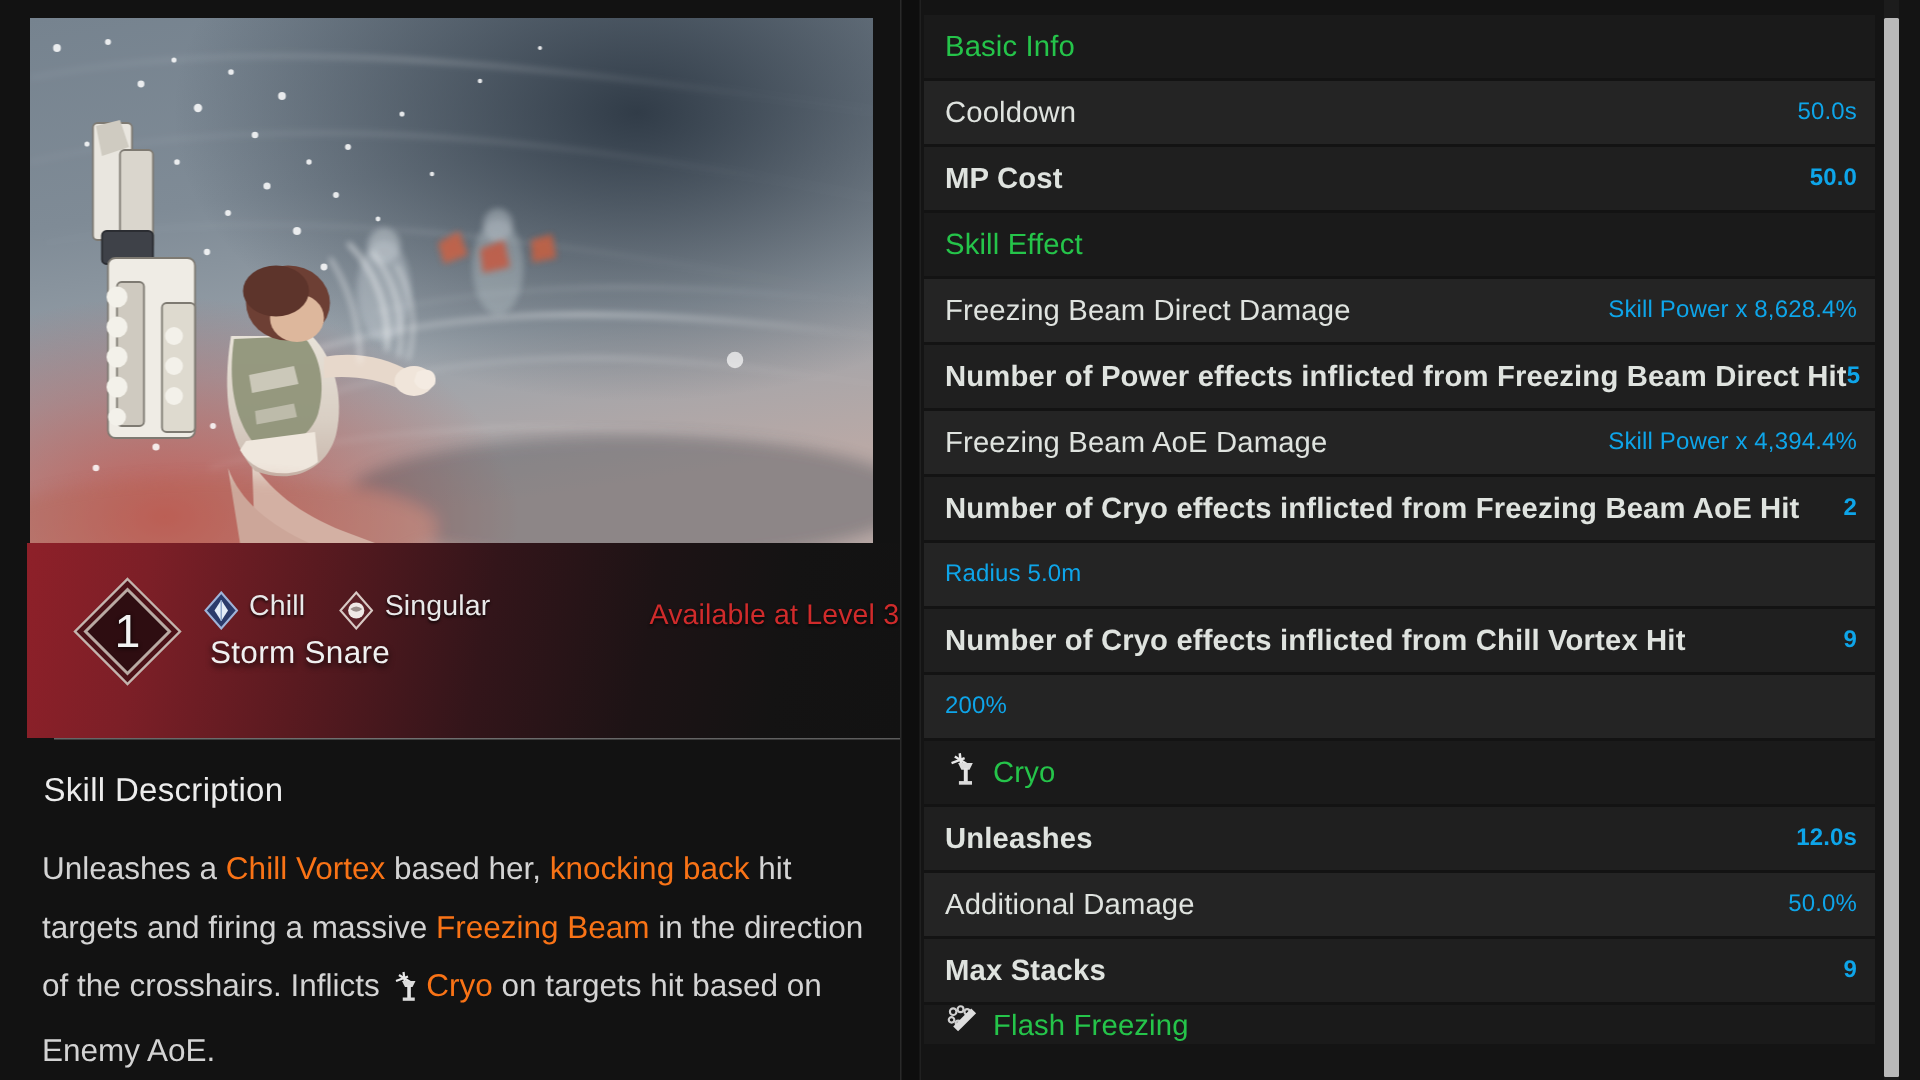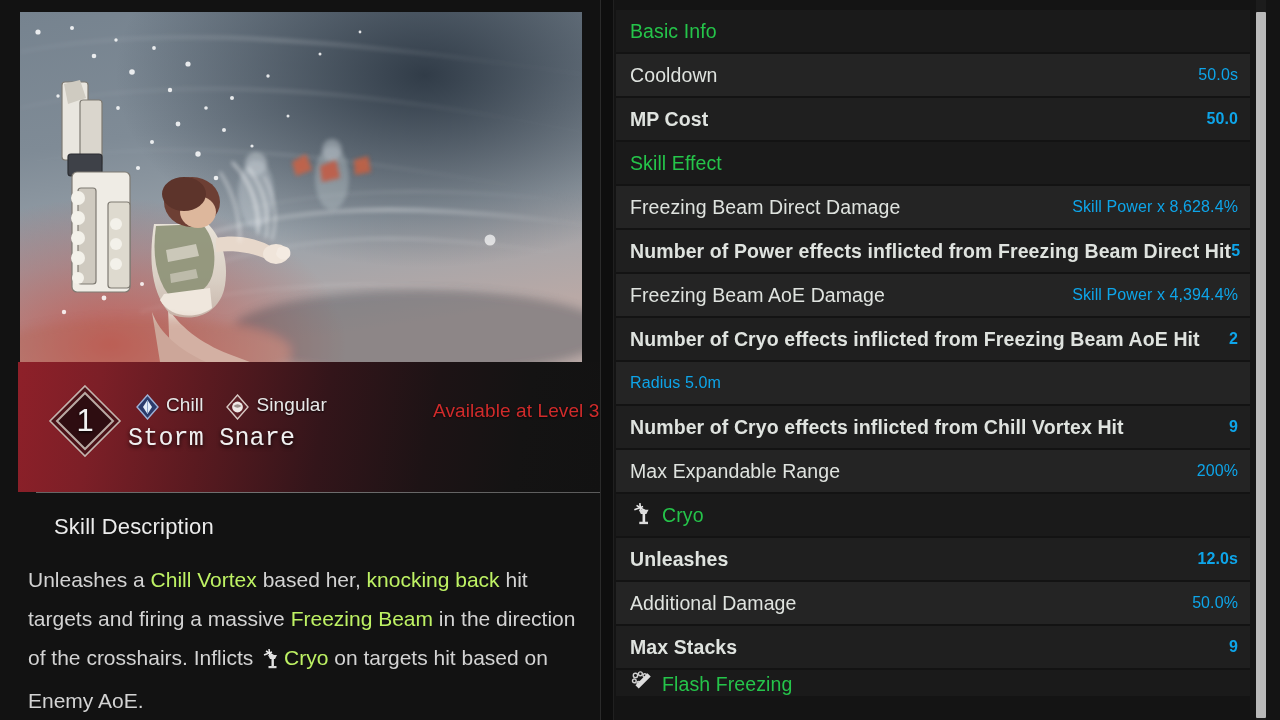--- a/index.html
+++ b/index.html
@@ -70,27 +70,26 @@
   .tag { display: flex; gap: 7px; }
   .tag-label {
     color: #e9e9e9;
     font-size: 19px;
     letter-spacing: .1px;
     text-shadow: 0 1px 2px rgba(0,0,0,.8);
   }
   .tag + .tag { margin-left: 14px; }
   .skill-name {
     position: absolute;
-    left: 110px; top: 62px;
+    left: 122px; top: 62px;
     color: #f0f0f0;
-    font-size: 25px;
+    font-size: 21px;
     font-weight: 400;
     letter-spacing: .2px;
     text-shadow: 0 2px 4px rgba(0,0,0,.85);
-    font-family: Liberation Mono, monospace;
   }
   .avail {
     position: absolute;
     left: 415px; top: 38px;
     color: #d02b2b;
     font-size: 19px;
     font-weight: 400;
     letter-spacing: .1px;
     text-shadow: 0 1px 2px rgba(0,0,0,.7);
   }
@@ -101,32 +100,31 @@
     background: linear-gradient(90deg,#7b7b7b 0%, #8a8a8a 40%, #6e6e6e 100%);
     opacity: .8;
   }
   .desc-title {
     position: absolute;
     left: 11px; top: 514px;
     color: #ececec;
     font-size: 22px;
     font-weight: 400;
     letter-spacing: .2px;
-    margin-left: 25px;
   }
   .desc-body {
     position: absolute;
     left: 10px; top: 560px;
     width: 566px;
     color: #d3d3d3;
     font-size: 21px;
     line-height: 39px;
     letter-spacing: 0;
   }
-  .kw { color: #bef264; }
+  .kw { color: #f97316; }
   .inline-ico {
     display: inline-block;
     vertical-align: -4px;
     margin: 0 2px 0 1px;
   }
 
   
   .mid-gap {
     width: 14px; height: 720px;
     background: #0e0e0e;
@@ -456,21 +454,20 @@
           <div class="row-value">2</div>
         </div>
         <div class="row">
           <div class="row-value">Radius 5.0m</div>
         </div>
         <div class="row alt">
           <div class="row-label">Number of Cryo effects inflicted from Chill Vortex Hit</div>
           <div class="row-value">9</div>
         </div>
         <div class="row">
-          <div class="row-label">Max Expandable Range</div>
           <div class="row-value">200%</div>
         </div>
         <div class="row section">
           <div class="section-label">
             <span><svg width="24" height="24" viewBox="0 0 22 22">
                 <g stroke="#e9e9e9" stroke-width="1.5" fill="none">
                   <line x1="6" y1="4" x2="14" y2="9"></line>
                   <line x1="4" y1="8" x2="12" y2="5"></line>
                   <line x1="9" y1="2" x2="10" y2="10"></line>
                 </g>

